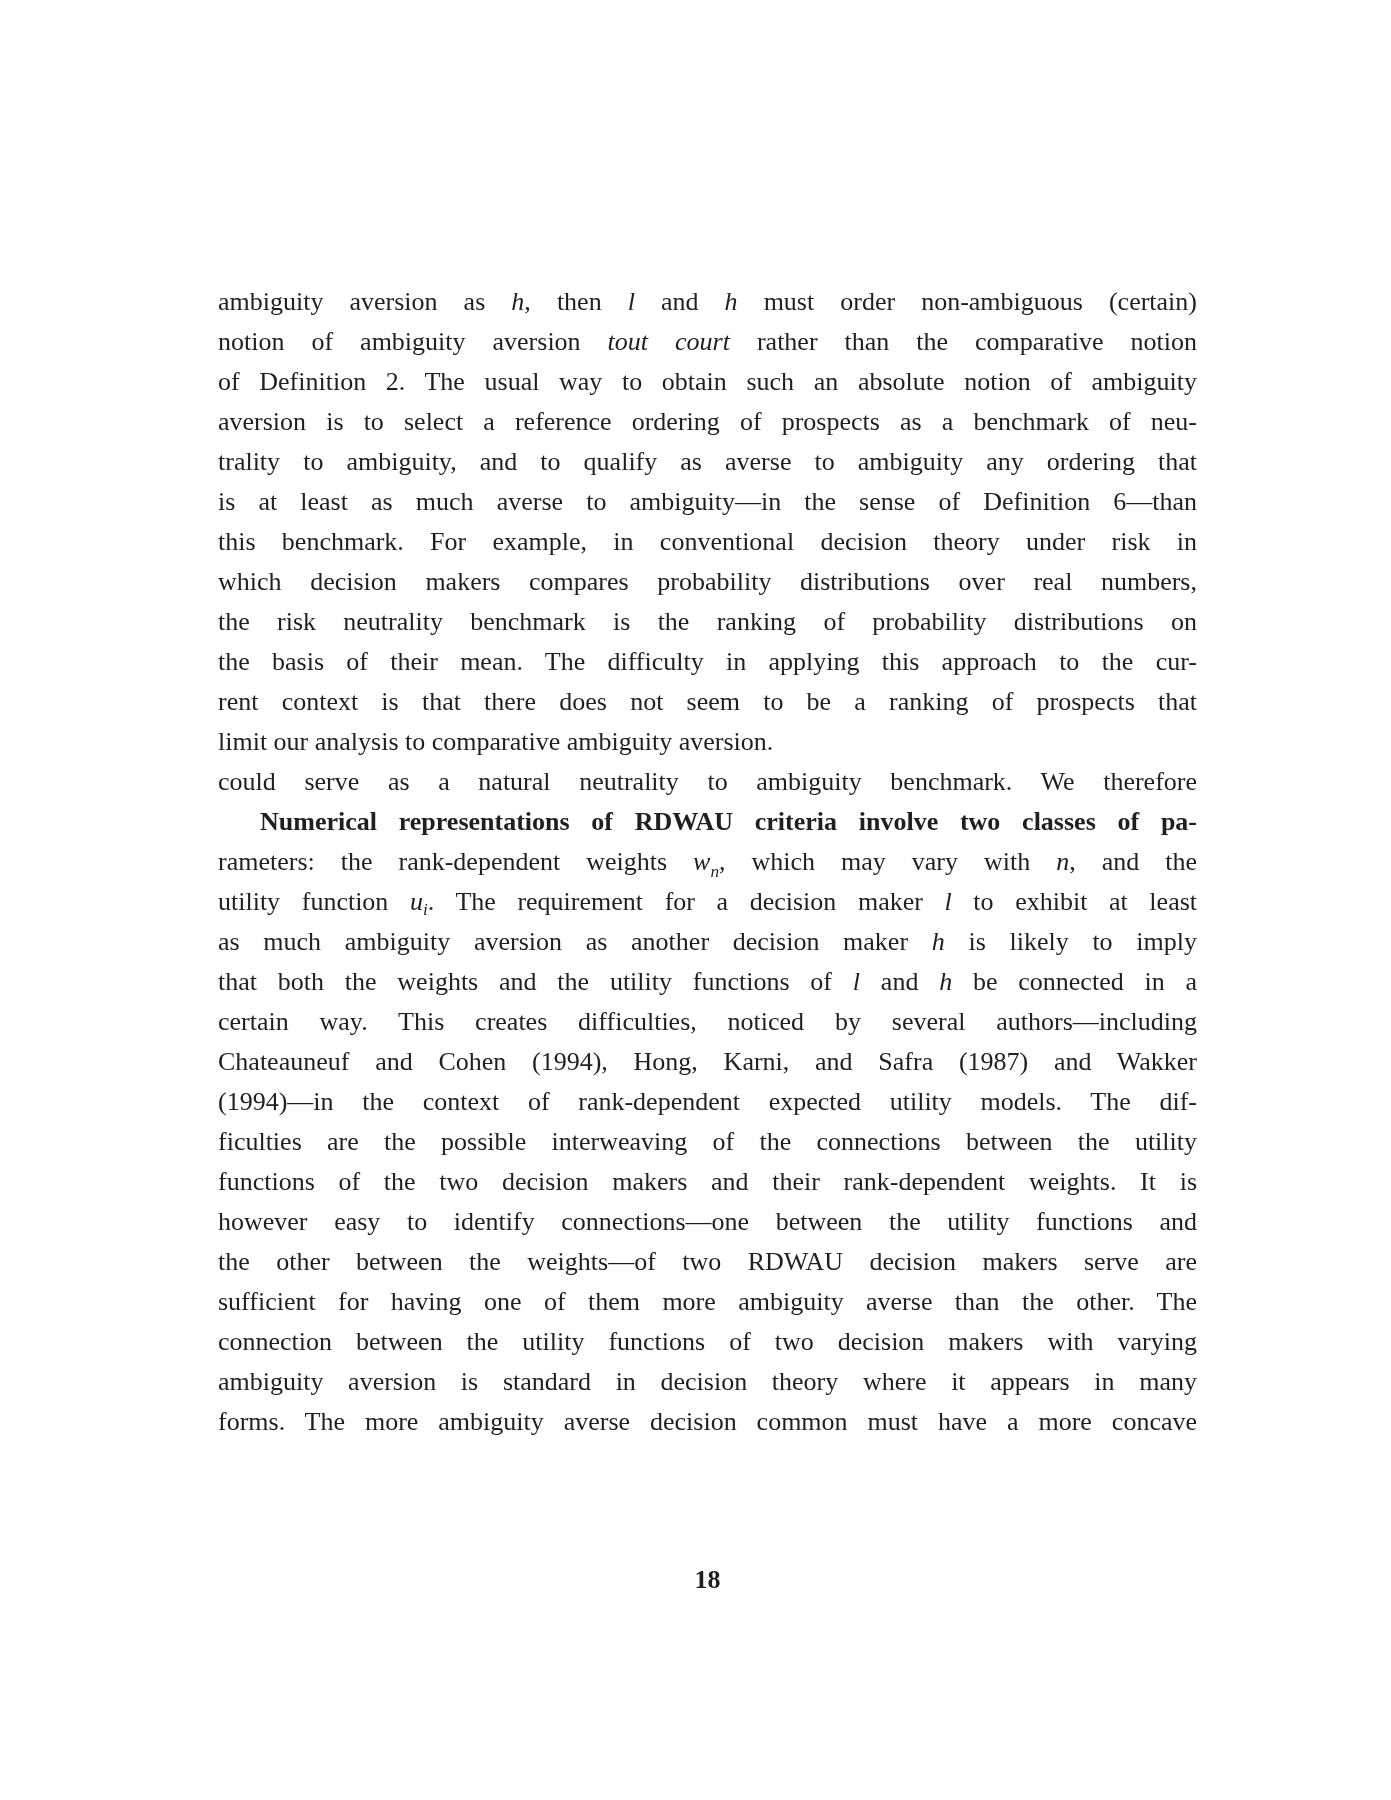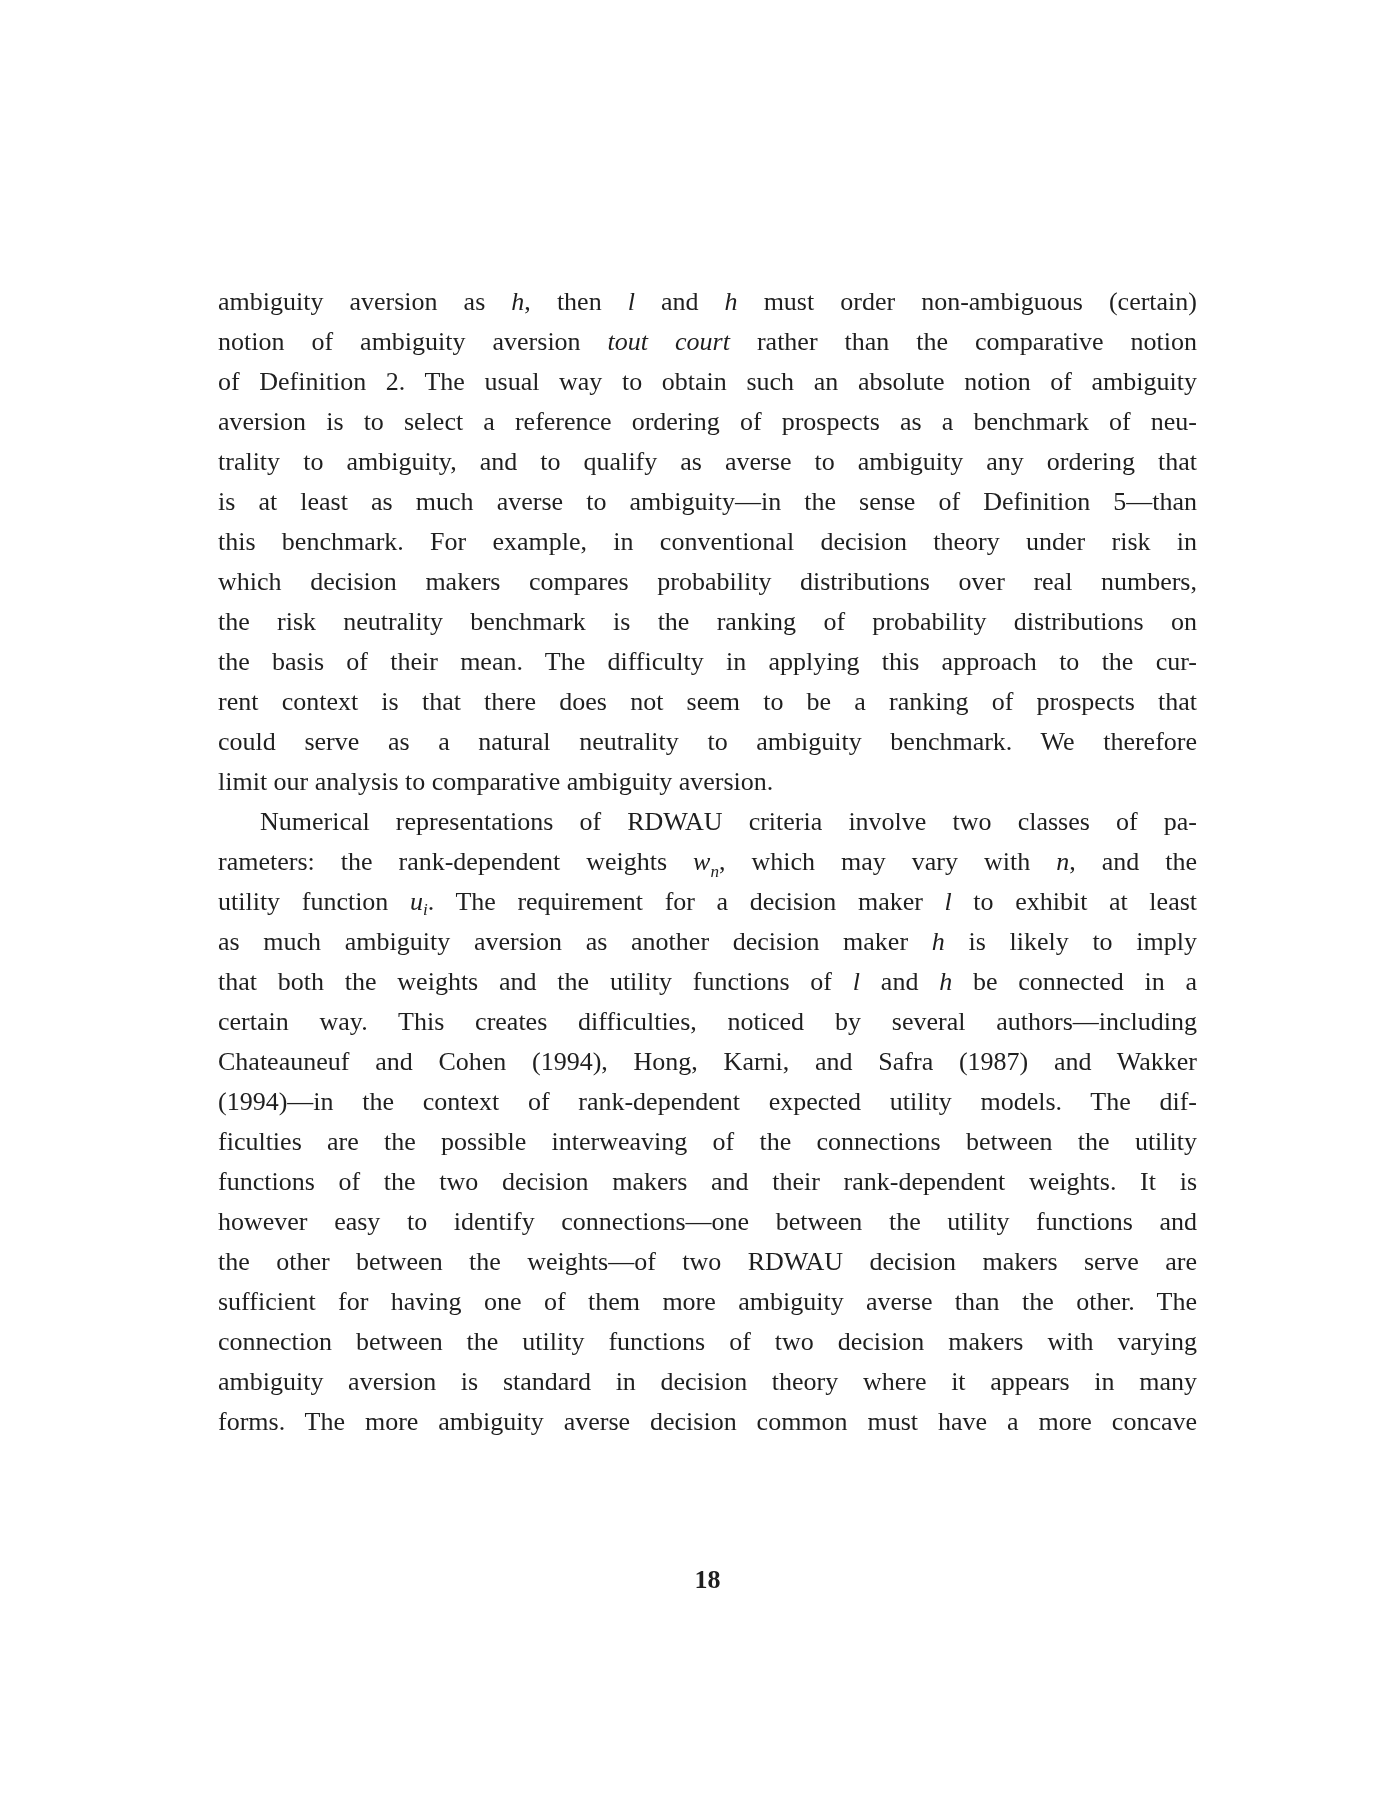--- a/index.html
+++ b/index.html
@@ -25,21 +25,21 @@
   }
   .paragraph { margin: 0; }
   .line {
     height: 40px;
     overflow: hidden;
     text-align: justify;
     text-align-last: justify;
     white-space: normal;
   }
   .line.ragged { text-align-last: left; }
-  .line.indent { text-indent: 42px; }
+  .line.indent { text-indent: 42px; font-weight: bold; }
   .it { font-style: italic; }
   .mathgroup { white-space: nowrap; }
   .supsub {
     display: inline-flex;
     flex-direction: column;
     align-items: flex-start;
     vertical-align: -0.42em;
     font-size: 0.66em;
     line-height: 1.05;
   }
@@ -62,28 +62,28 @@
 <body>
 
 <div class="page">
   <div class="text-block">
       <div class="paragraph">
         <div class="line"><span>ambiguity aversion as </span><span class="it">h</span><span>, then </span><span class="it">l</span><span> and </span><span class="it">h</span><span> must order non-ambiguous (certain)</span></div>
         <div class="line"><span>notion of ambiguity aversion </span><span class="it">tout court</span><span> rather than the comparative notion</span></div>
         <div class="line"><span>of Definition 2. The usual way to obtain such an absolute notion of ambiguity</span></div>
         <div class="line"><span>aversion is to select a reference ordering of prospects as a benchmark of neu-</span></div>
         <div class="line"><span>trality to ambiguity, and to qualify as averse to ambiguity any ordering that</span></div>
-        <div class="line"><span>is at least as much averse to ambiguity—in the sense of Definition 5—than</span></div>
+        <div class="line"><span>is at least as much averse to ambiguity—in the sense of Definition 6—than</span></div>
         <div class="line"><span>this benchmark. For example, in conventional decision theory under risk in</span></div>
         <div class="line"><span>which decision makers compares probability distributions over real numbers,</span></div>
         <div class="line"><span>the risk neutrality benchmark is the ranking of probability distributions on</span></div>
         <div class="line"><span>the basis of their mean. The difficulty in applying this approach to the cur-</span></div>
         <div class="line"><span>rent context is that there does not seem to be a ranking of prospects that</span></div>
+        <div class="line ragged"><span>limit our analysis to comparative ambiguity aversion.</span></div>
         <div class="line"><span>could serve as a natural neutrality to ambiguity benchmark. We therefore</span></div>
-        <div class="line ragged"><span>limit our analysis to comparative ambiguity aversion.</span></div>
       </div>
       <div class="paragraph">
         <div class="line indent"><span>Numerical representations of RDWAU criteria involve two classes of pa-</span></div>
         <div class="line"><span>rameters: the rank-dependent weights </span><span class="mathgroup"><span class="it">w</span><span class="supsub">
               <span class="it">n</span>
               <span class="it">i</span>
             </span></span><span>, which may vary with </span><span class="it">n</span><span>, and the</span></div>
         <div class="line"><span>utility function </span><span class="mathgroup"><span class="it">u</span><span class="subscript it">i</span></span><span>. The requirement for a decision maker </span><span class="it">l</span><span> to exhibit at least</span></div>
         <div class="line"><span>as much ambiguity aversion as another decision maker </span><span class="it">h</span><span> is likely to imply</span></div>
         <div class="line"><span>that both the weights and the utility functions of </span><span class="it">l</span><span> and </span><span class="it">h</span><span> be connected in a</span></div>

